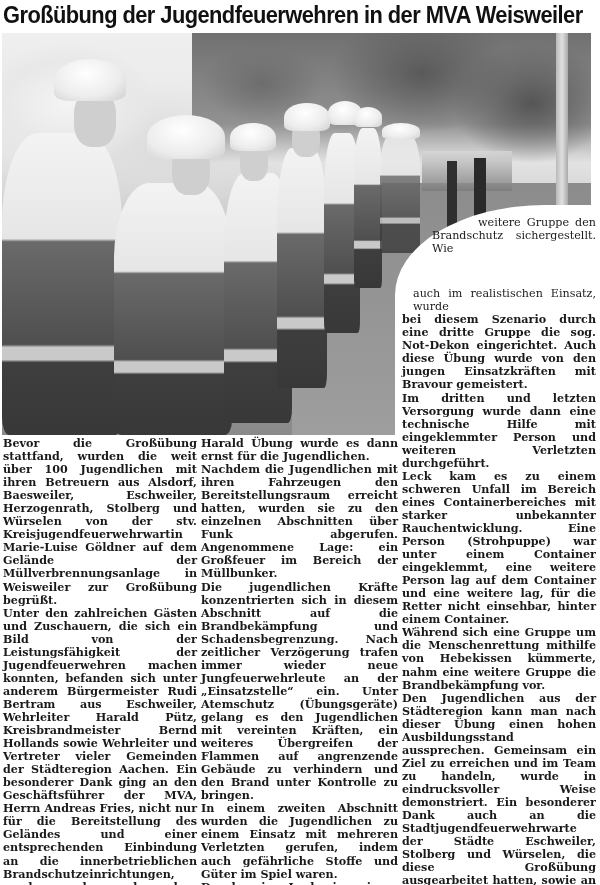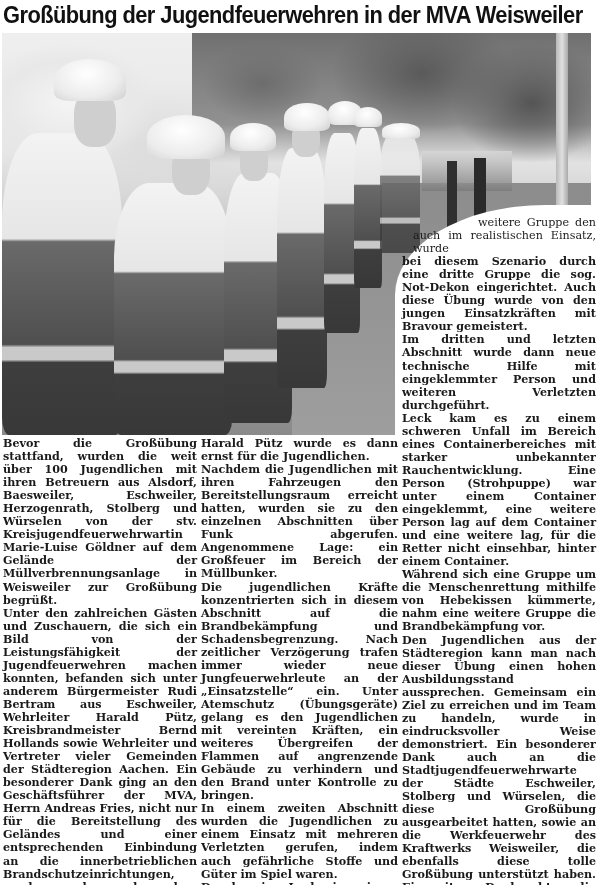--- a/index.html
+++ b/index.html
@@ -116,29 +116,30 @@
   <div class="cutout" style="left:393px;top:172px;"></div>
 </div>
 
 <div class="col col-left">
   <p>Bevor die Großübung stattfand, wurden die weit über 100 Jugendlichen mit ihren Betreuern aus Alsdorf, Baesweiler, Eschweiler, Herzogenrath, Stolberg und Würselen von der stv. Kreisjugendfeuerwehrwartin Marie-Luise Göldner auf dem Gelände der Müllverbrennungsanlage in Weisweiler zur Großübung begrüßt.</p>
   <p>Unter den zahlreichen Gästen und Zuschauern, die sich ein Bild von der Leistungsfähigkeit der Jugendfeuerwehren machen konnten, befanden sich unter anderem Bürgermeister Rudi Bertram aus Eschweiler, Wehrleiter Harald Pütz, Kreisbrandmeister Bernd Hollands sowie Wehrleiter und Vertreter vieler Gemeinden der Städteregion Aachen. Ein besonderer Dank ging an den Geschäftsführer der MVA, Herrn Andreas Fries, nicht nur für die Bereitstellung des Geländes und einer entsprechenden Einbindung an die innerbetrieblichen Brandschutzeinrichtungen, sondern auch ganz besonders für die anschließende Versorgung der Jugendlichen, ihrer Betreuer und der anwesenden Eltern.</p>
 
 </div>
 
 <div class="col col-mid">
-  <p>Harald Pütz wurde es dann ernst für die Jugendlichen.</p>
+  <p>Harald Übung wurde es dann ernst für die Jugendlichen.</p>
   <p>Nachdem die Jugendlichen mit ihren Fahrzeugen den Bereitstellungsraum erreicht hatten, wurden sie zu den einzelnen Abschnitten über Funk abgerufen. Angenommene Lage: ein Großfeuer im Bereich der Müllbunker.</p>
   <p>Die jugendlichen Kräfte konzentrierten sich in diesem Abschnitt auf die Brandbekämpfung und Schadensbegrenzung. Nach zeitlicher Verzögerung trafen immer wieder neue Jungfeuerwehrleute an der „Einsatzstelle“ ein. Unter Atemschutz (Übungsgeräte) gelang es den Jugendlichen mit vereinten Kräften, ein weiteres Übergreifen der Flammen auf angrenzende Gebäude zu verhindern und den Brand unter Kontrolle zu bringen.</p>
   <p>In einem zweiten Abschnitt wurden die Jugendlichen zu einem Einsatz mit mehreren Verletzten gerufen, indem auch gefährliche Stoffe und Güter im Spiel waren.</p>
   <p>Durch ein Leck in einem Behälter kam es zum Austritt von gefährlichen Stoffen mit einer Verpuffung. Dadurch wurden mehrere Arbeiter verletzt.</p>
 
 </div>
 
 <div class="col col-right">
   <span class="indent1" style="text-align:justify;text-align-last:justify;">weitere Gruppe den</span>
-  <span class="indent3" style="text-align-last:justify;">auch im realistischen Einsatz, wurde</span>
+  <span class="indent2" style="text-align-last:justify;">Brandschutz sichergestellt. Wie</span>
+  <span class="indent3" style="text-align-last:justify;margin-top:32px;">auch im realistischen Einsatz, wurde</span>
   <p>bei diesem Szenario durch eine dritte Gruppe die sog. Not-Dekon eingerichtet. Auch diese Übung wurde von den jungen Einsatzkräften mit Bravour gemeistert.</p>
-  <p>Im dritten und letzten Abschnitt wurde dann neue technische Hilfe mit eingeklemmter Person und weiteren Verletzten durchgeführt.</p>
+  <p>Im dritten und letzten Versorgung wurde dann eine technische Hilfe mit eingeklemmter Person und weiteren Verletzten durchgeführt.</p>
   <p>Leck kam es zu einem schweren Unfall im Bereich eines Containerbereiches mit starker unbekannter Rauchentwicklung. Eine Person (Strohpuppe) war unter einem Container eingeklemmt, eine weitere Person lag auf dem Container und eine weitere lag, für die Retter nicht einsehbar, hinter einem Container.</p>
   <p>Während sich eine Gruppe um die Menschenrettung mithilfe von Hebekissen kümmerte, nahm eine weitere Gruppe die Brandbekämpfung vor.</p>
   <p>Den Jugendlichen aus der Städteregion kann man nach dieser Übung einen hohen Ausbildungsstand aussprechen. Gemeinsam ein Ziel zu erreichen und im Team zu handeln, wurde in eindrucksvoller Weise demonstriert. Ein besonderer Dank auch an die Stadtjugendfeuerwehrwarte der Städte Eschweiler, Stolberg und Würselen, die diese Großübung ausgearbeitet hatten, sowie an die Werkfeuerwehr des Kraftwerks Weisweiler, die ebenfalls diese tolle Großübung unterstützt haben. Ein weiterer Dank geht an die „Verletzten“- Darsteller und an Frau Corinna Nobis, welche die Jugendlichen mit realistischen Verletzungsmustern geschminkt hatte.</p>
 </div>
 
 </body></html>

